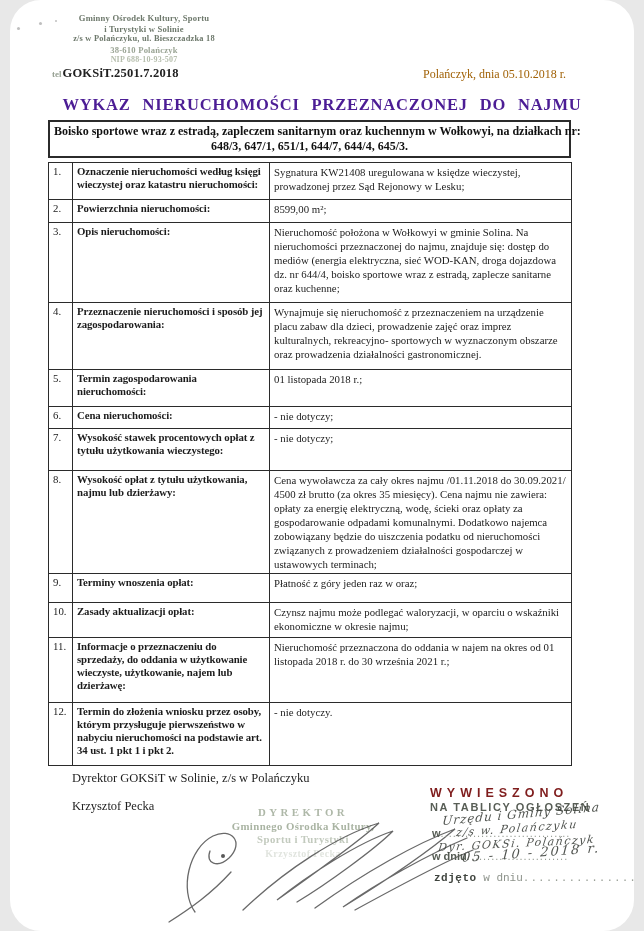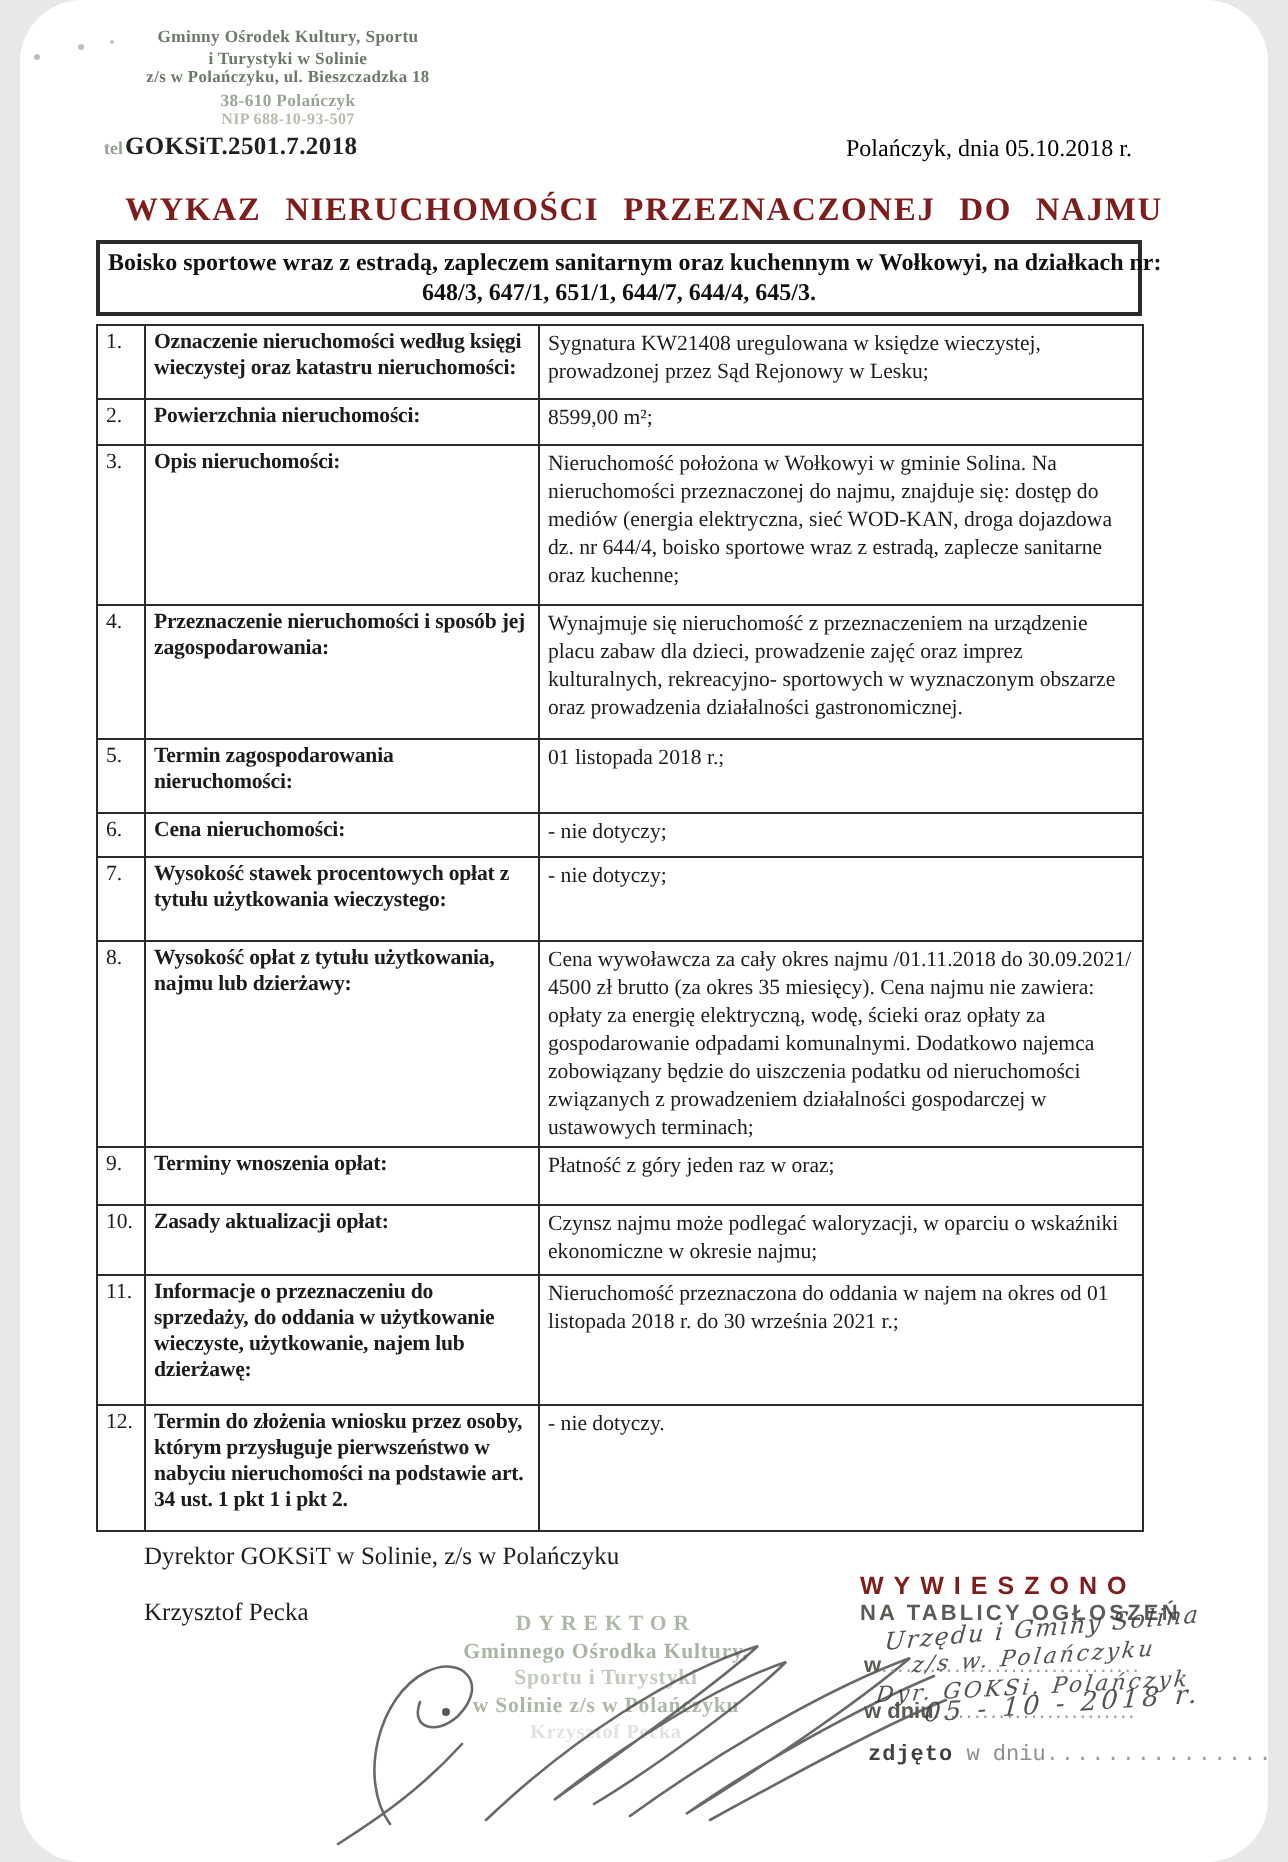--- a/index.html
+++ b/index.html
@@ -22,25 +22,25 @@
     letter-spacing:.2px;
   }
   .letterhead .ln3 { font-size:8.4px; }
   .letterhead .ln4 { color:#9aa494; }
   .letterhead .ln5 { color:#b6bead; font-size:8px; }
 
   .refline { position:absolute; left:42px; top:66px; font-size:12.5px; white-space:nowrap; }
   .refline .tel { color:#97a193; font-size:9px; font-weight:bold; margin-right:1px; }
   .refline .num { font-weight:bold; color:#212121; letter-spacing:.2px; }
 
-  .dateline { position:absolute; left:413px; top:67px; font-size:12px; color:#000000; }
+  .dateline { position:absolute; left:413px; top:67px; font-size:12px; color:#a16207; }
 
   .title {
     position:absolute; left:0; top:95px; width:100%; text-align:center;
-    font-size:16.5px; font-weight:bold; color:#7f1d1d;
+    font-size:16.5px; font-weight:bold; color:#4c1d95;
     letter-spacing:.8px; word-spacing:7px; white-space:nowrap;
   }
 
   
   .doc-table { position:absolute; left:38px; top:120px; width:523px; }
   .thead-box {
     border:2px solid #2b2b2b; padding:2px 4px 3px; text-align:center;
     font-weight:bold; font-size:12px; line-height:14.5px; color:#111;
   }
   .thead-box .h1 { display:block; white-space:nowrap; }
@@ -201,21 +201,20 @@
       </table>
   </div>
 
   <div class="sig1">Dyrektor GOKSiT w Solinie, z/s w Polańczyku</div>
   <div class="sig2">Krzysztof Pecka</div>
 
   <div class="dstamp">
     <div class="d1">DYREKTOR</div>
     <div class="d2">Gminnego Ośrodka Kultury,</div>
     <div class="d3">Sportu i Turystyki</div>
-    <div class="d4">w Solinie z/s w Polańczyku</div>
     <div class="d5">Krzysztof Pecka</div>
   </div>
 
   <svg class="signature-svg" viewBox="0 0 310 115" fill="none" stroke="#4f4f4f" stroke-width="1.3" stroke-linecap="round" opacity="0.85">
     <path d="M4,112 C26,98 46,84 66,62"></path>
     <path d="M30,102 C14,80 24,38 48,26 C66,17 80,32 64,48 C53,58 40,54 45,41"></path>
     <circle cx="58" cy="46" r="2" fill="#3c3c3c" stroke="none"></circle>
     <path d="M78,100 C120,60 172,26 214,13 C198,28 150,63 112,90 C142,66 192,33 228,21 C210,39 162,74 132,92"></path>
     <path d="M150,98 C200,62 252,33 290,19 C262,43 212,76 178,97 C212,73 264,44 302,28"></path>
     <path d="M190,100 C232,77 278,52 308,40"></path>

